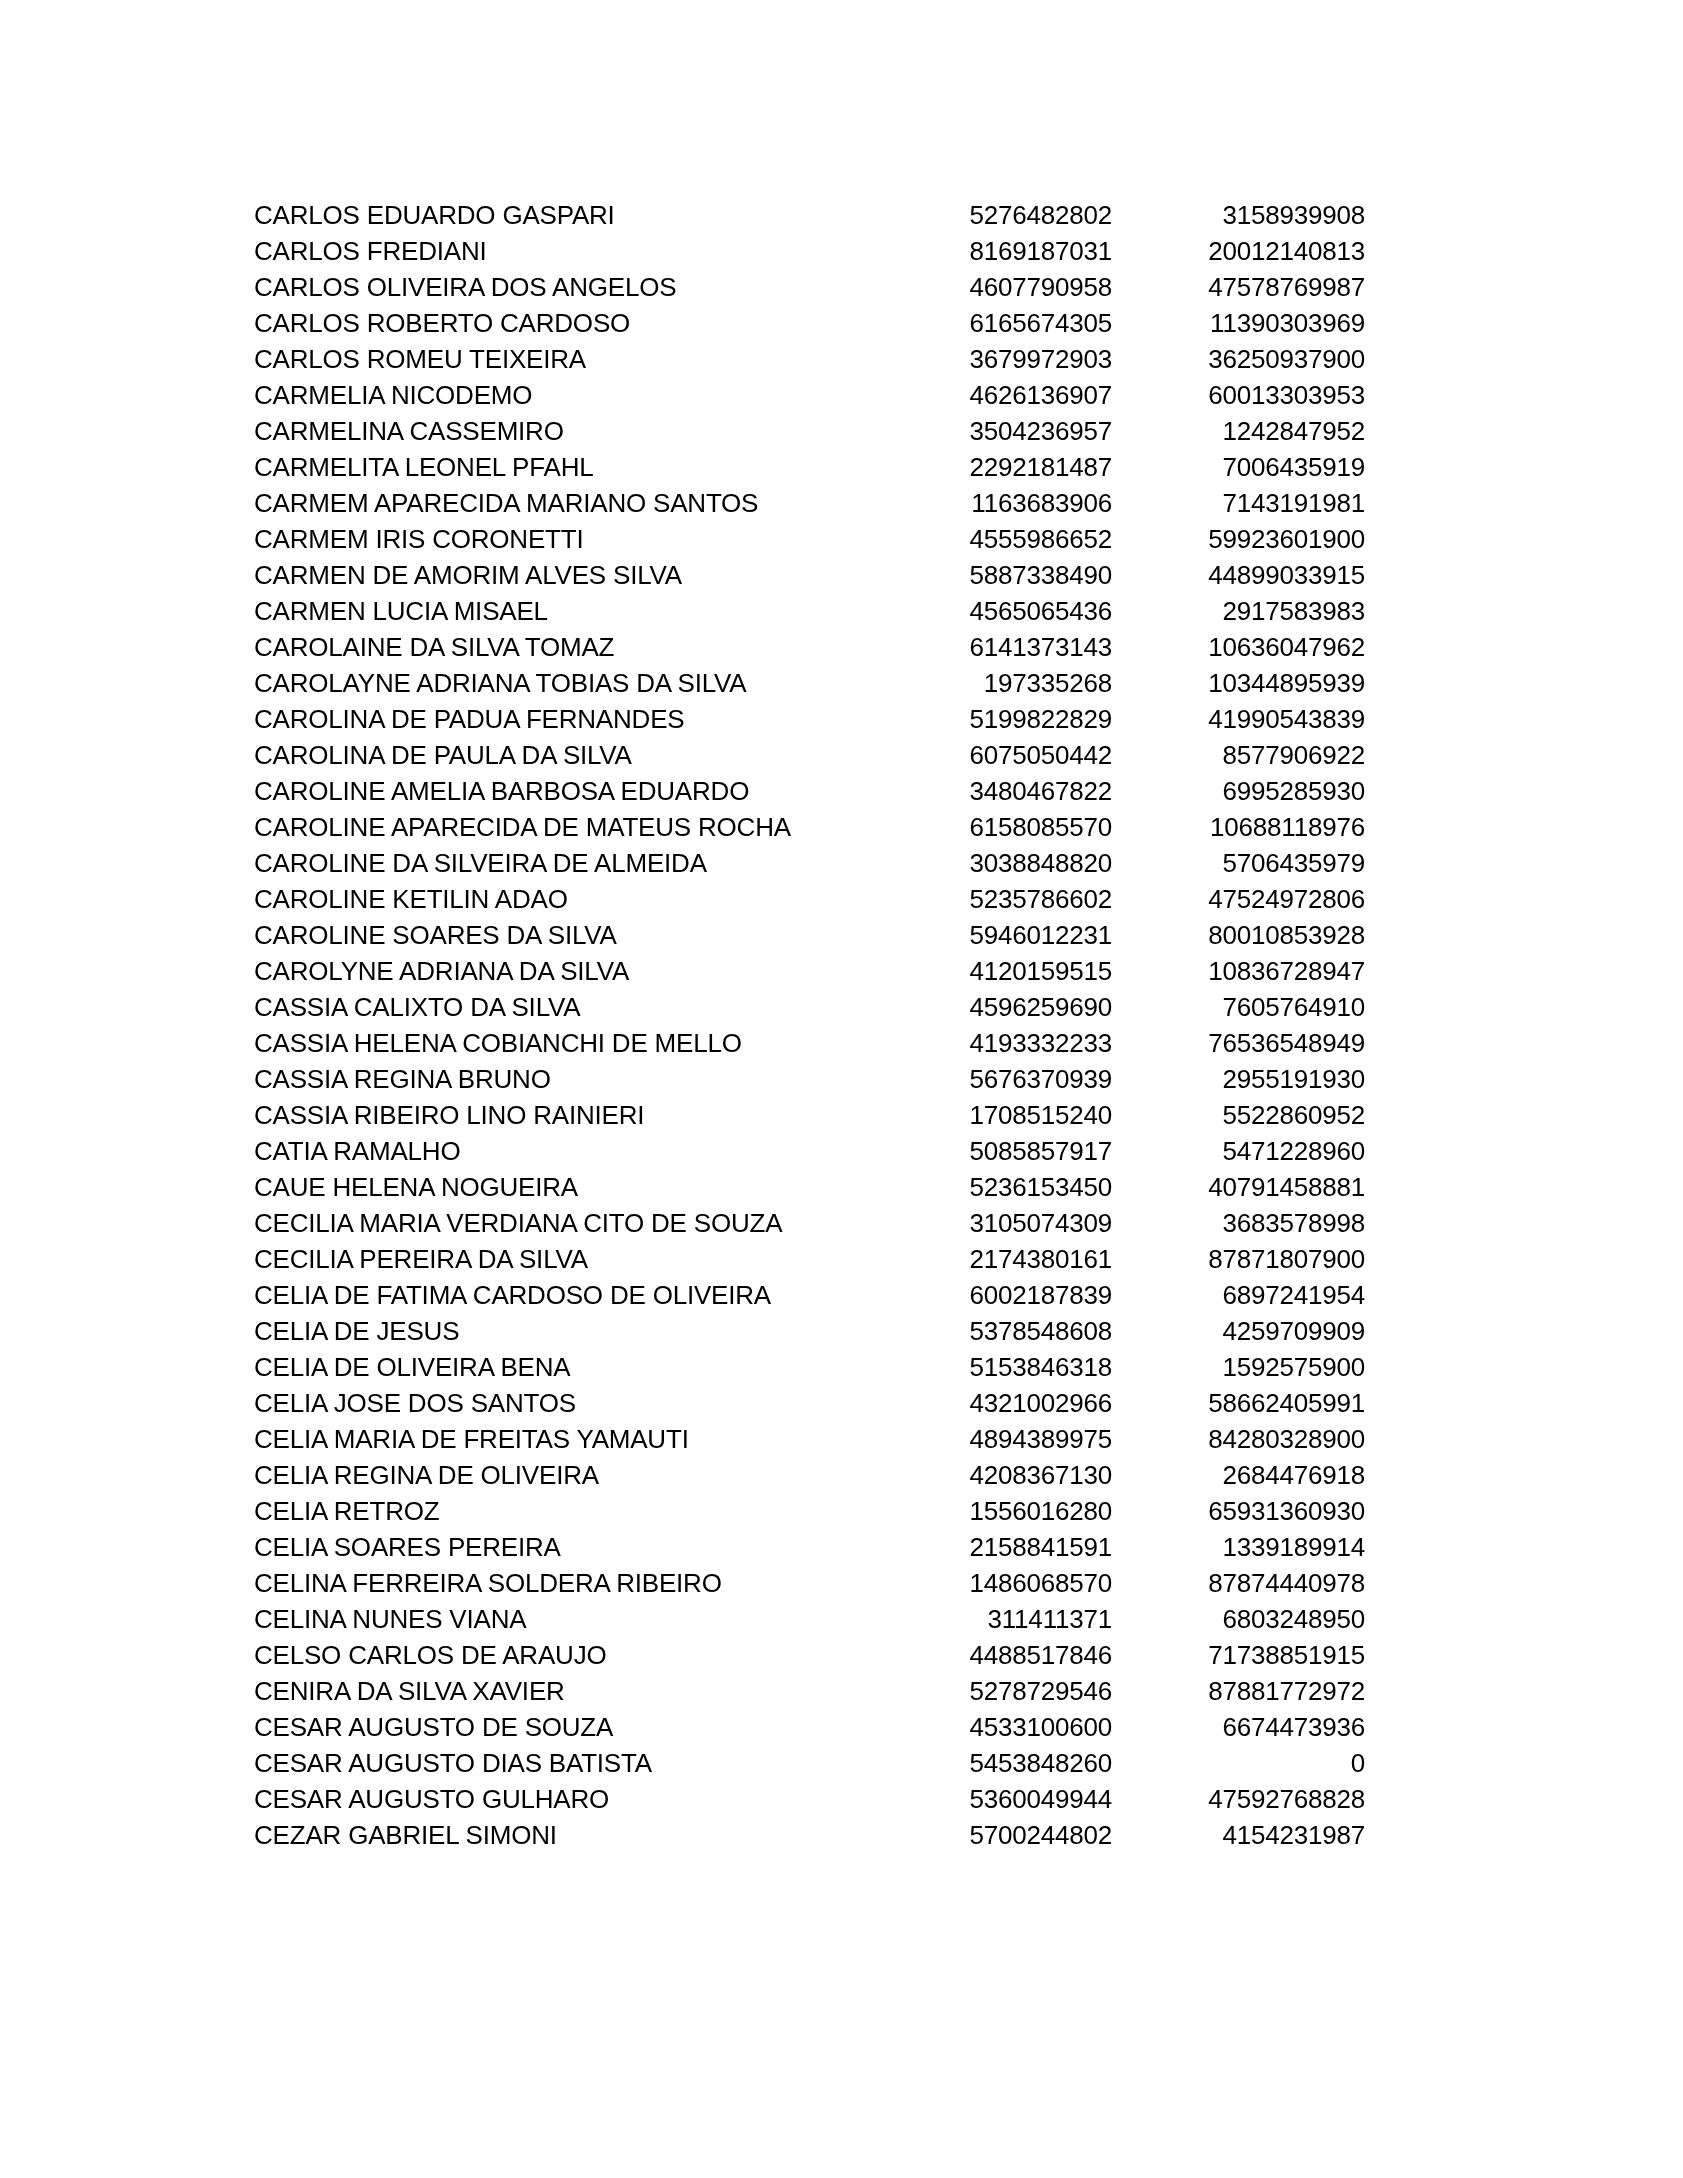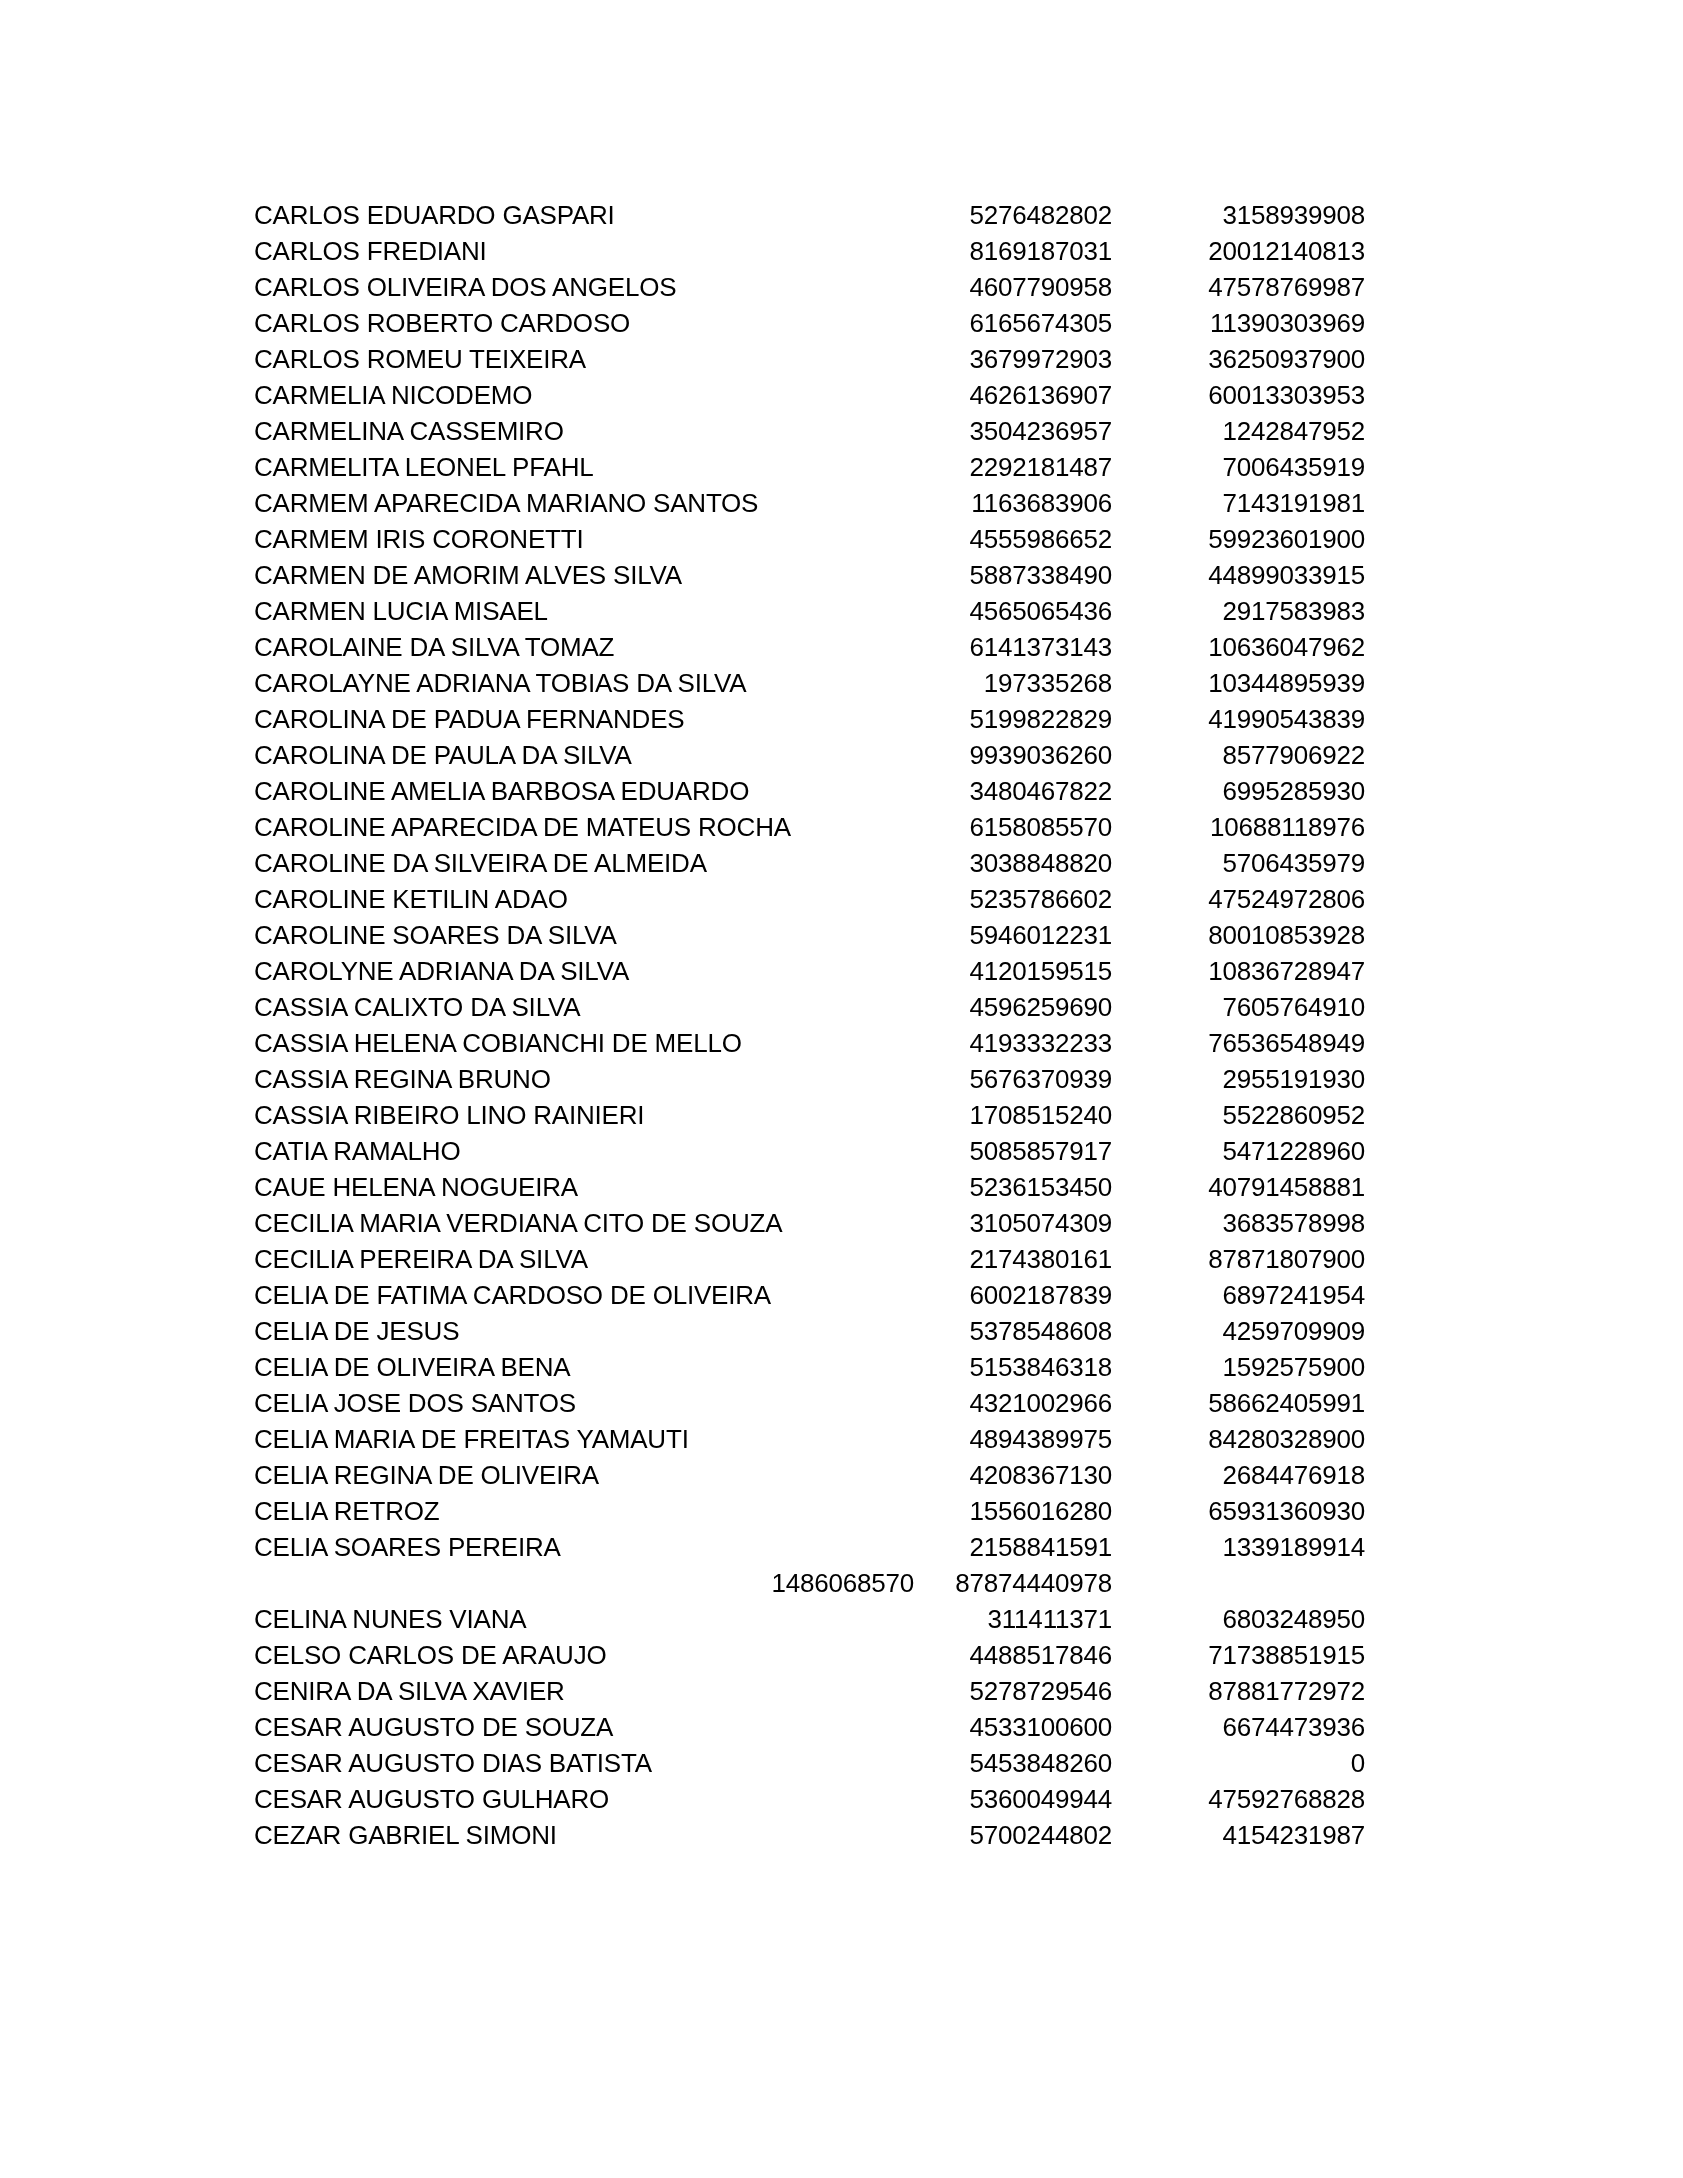--- a/index.html
+++ b/index.html
@@ -138,21 +138,21 @@
   </div>
 
   <div class="row">
     <span class="cell-name">CAROLINA DE PADUA FERNANDES</span>
     <span class="cell-num">5199822829</span>
     <span class="cell-num">41990543839</span>
   </div>
 
   <div class="row">
     <span class="cell-name">CAROLINA DE PAULA DA SILVA</span>
-    <span class="cell-num">9939036260</span>
+    <span class="cell-num">6075050442</span>
     <span class="cell-num">8577906922</span>
   </div>
 
   <div class="row">
     <span class="cell-name">CAROLINE AMELIA BARBOSA EDUARDO</span>
     <span class="cell-num">3480467822</span>
     <span class="cell-num">6995285930</span>
   </div>
 
   <div class="row">
@@ -276,20 +276,21 @@
     <span class="cell-num">65931360930</span>
   </div>
 
   <div class="row">
     <span class="cell-name">CELIA SOARES PEREIRA</span>
     <span class="cell-num">2158841591</span>
     <span class="cell-num">1339189914</span>
   </div>
 
   <div class="row">
+    <span class="cell-name">CELINA FERREIRA SOLDERA RIBEIRO</span>
     <span class="cell-num">1486068570</span>
     <span class="cell-num">87874440978</span>
   </div>
 
   <div class="row">
     <span class="cell-name">CELINA NUNES VIANA</span>
     <span class="cell-num">311411371</span>
     <span class="cell-num">6803248950</span>
   </div>
 

